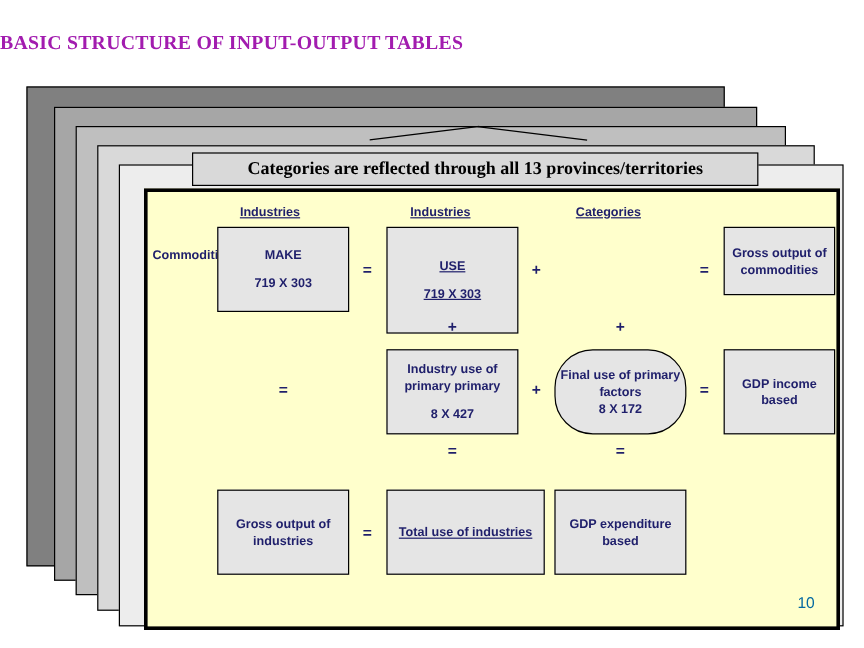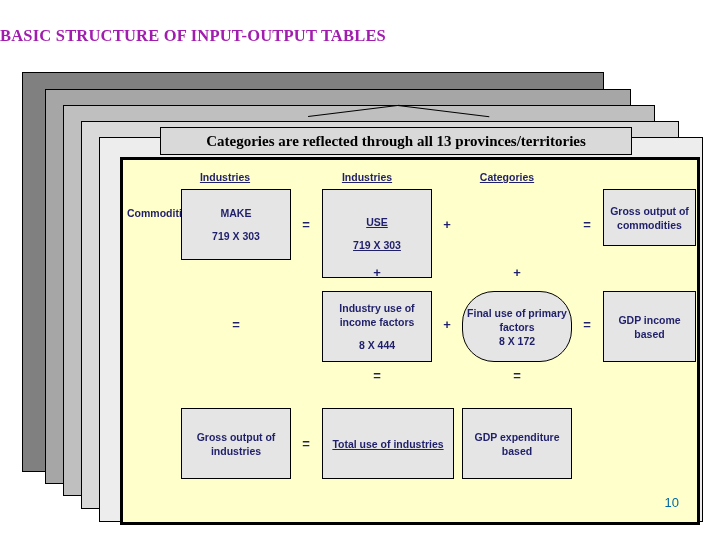--- a/index.html
+++ b/index.html
@@ -162,22 +162,22 @@
     <div class="cell" style="left:480px; top:29px; width:93px; height:57px;">
       <span>Gross output of commodities</span>
     </div>
 
     <div class="op" style="left:245px; top:106px;">+</div>
     <div class="op" style="left:385px; top:106px;">+</div>
 
     <div class="op" style="left:104px; top:158px;">=</div>
 
     <div class="cell" style="left:199px; top:131px; width:110px; height:71px;">
-      <span>Industry use of income factors</span>
-      <span class="l2">8 X 444</span>
+      <span>Industry use of primary primary</span>
+      <span class="l2">8 X 427</span>
     </div>
 
     <div class="op" style="left:315px; top:158px;">+</div>
 
     <div class="cell" style="left:339px; top:131px; width:110px; height:71px;border-radius:32px;">
       <span>Final use of primary factors</span>
       <span class="tight">8 X 172</span>
     </div>
 
     <div class="op" style="left:455px; top:158px;">=</div>

